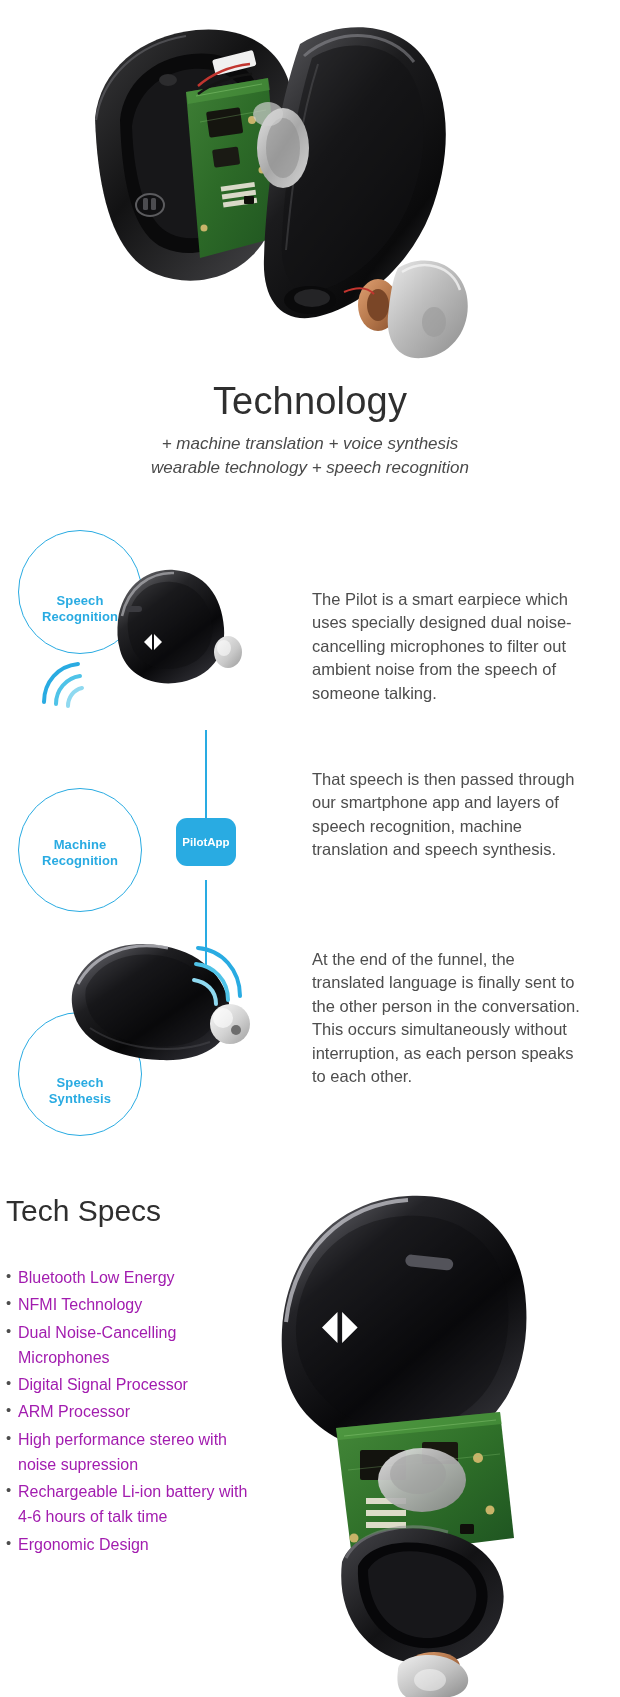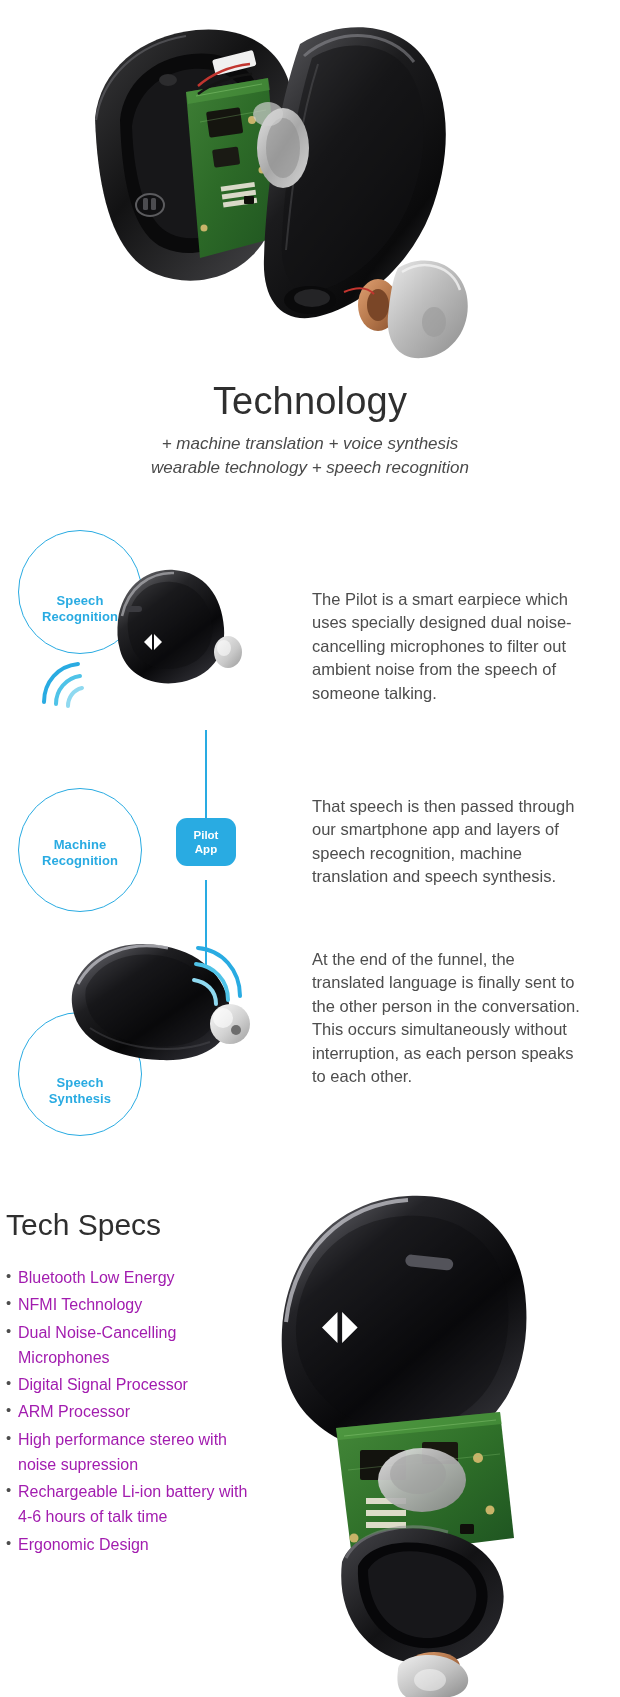--- a/index.html
+++ b/index.html
@@ -88,57 +88,56 @@
     position: absolute;
     left: 176px; top: 318px;
     width: 60px; height: 48px;
     background: #29ABE2;
     border-radius: 11px;
     color: #ffffff;
     font-size: 11.5px;
     font-weight: bold;
     line-height: 1.25;
     display: flex;
-    flex-direction: column;
     align-items: center;
     justify-content: center;
     text-align: center;
   }
 
   .para {
     position: absolute;
     left: 312px;
     width: 268px;
     font-size: 16.5px;
     font-weight: 300;
     color: #4d4d4d;
     line-height: 1.42;
   }
   .p1 { top: 88px; }
-  .p2 { top: 268px; margin-top: 27px; }
+  .p2 { top: 268px; }
   .p3 { top: 448px; }
 
   
   .ep-wrap { position: absolute; }
   .ep1 { left: 88px; top: 62px; width: 180px; height: 140px; }
   .ep3 { left: 60px; top: 432px; width: 220px; height: 160px; }
 
   .waves { position: absolute; }
   .waves-1 { left: 38px; top: 140px; width: 70px; height: 70px; }
   .waves-3 { left: 188px; top: 440px; width: 80px; height: 80px; }
 
   
   .specs {
     position: absolute;
     left: 0; top: 1180px;
     width: 620px; height: 517px;
   }
   .specs-title {
     position: absolute;
-    left: 6px; top: 28px;
+    left: 6px; top: 14px;
     font-size: 30px;
     font-weight: 300;
     color: #2f2f2f;
   }
   .specs-list {
     position: absolute;
     left: 6px; top: 85px;
     width: 260px;
     list-style: none;
   }

